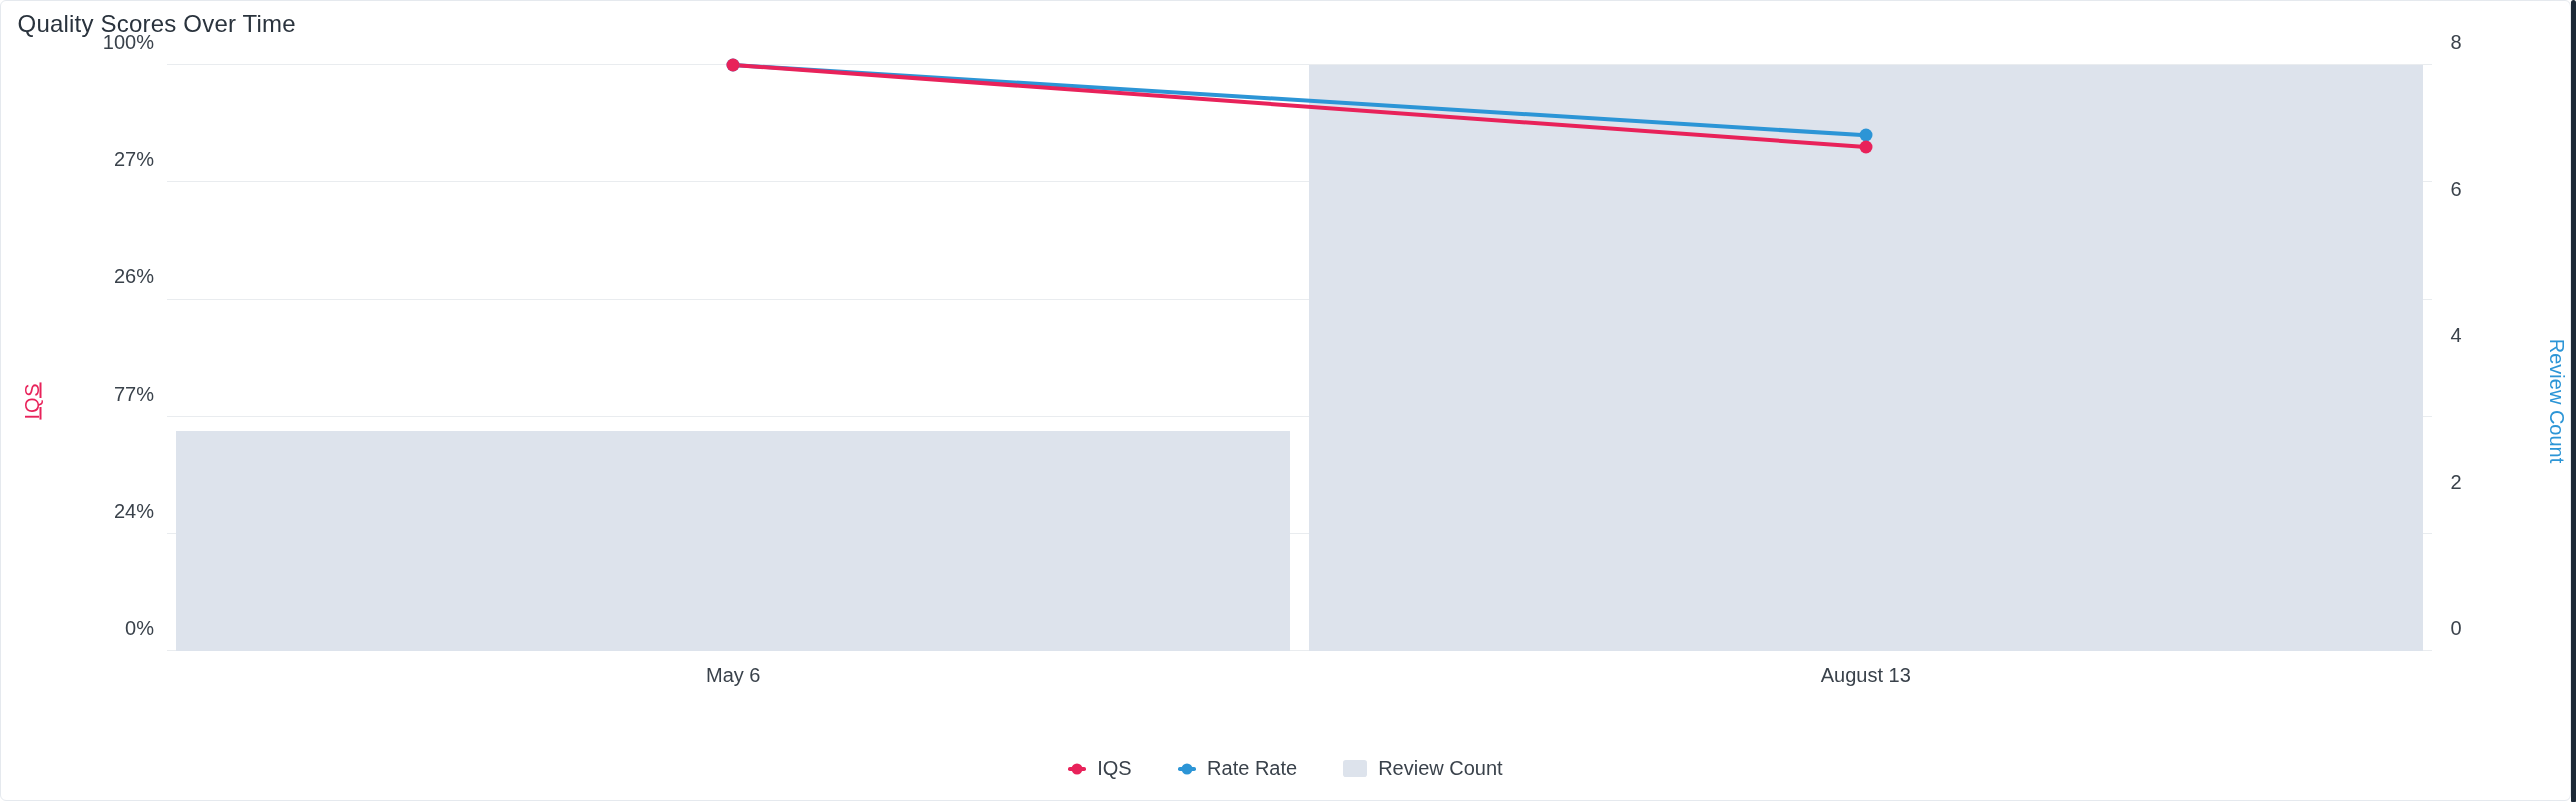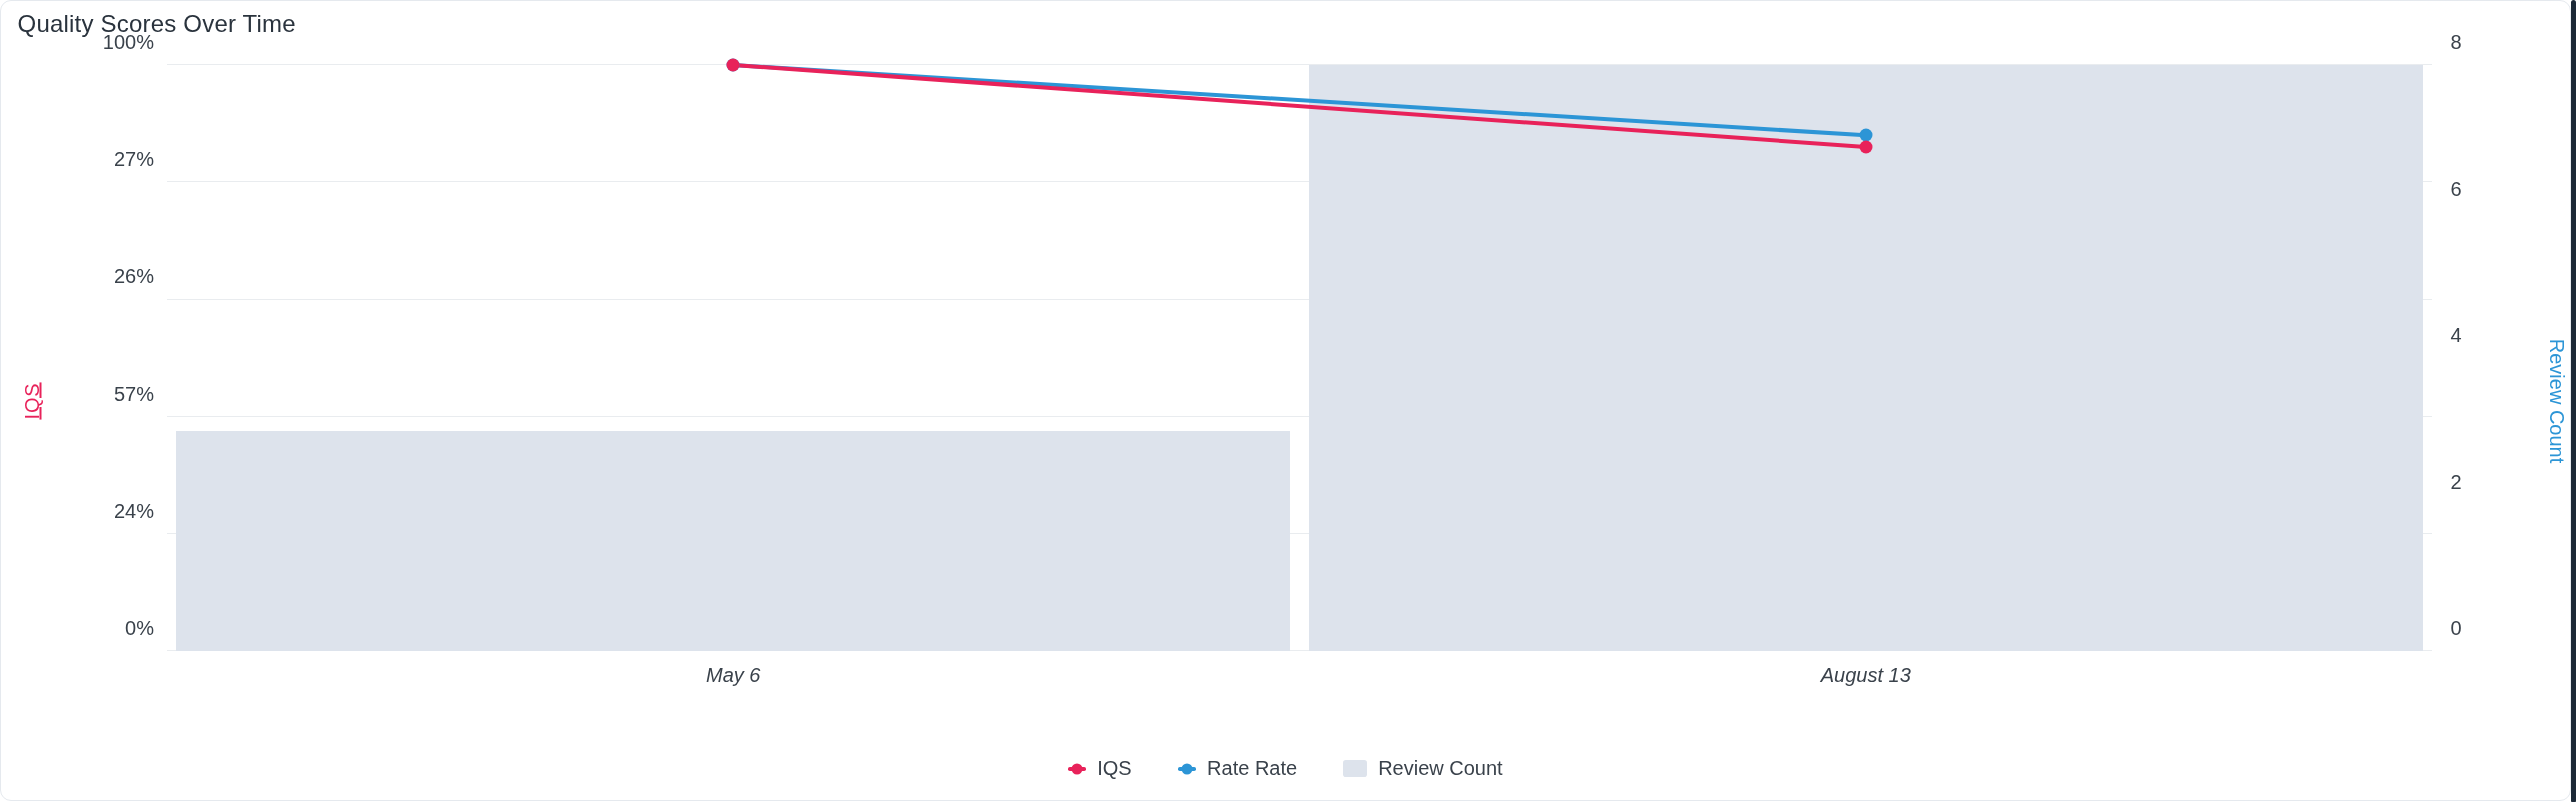--- a/index.html
+++ b/index.html
@@ -6,29 +6,29 @@
     --ink:#1f2730;
     --muted:#6e7a86;
     --grid:#e9ecef;
     --bar:#dde3ec;
     --iqs:#e8225a;
     --pass:#2c95d6;
     --panel-border:#e5e9ee;
   }
   html,body{margin:0;padding:0;background:#fff;font-family:-apple-system,BlinkMacSystemFont,"Segoe UI",Helvetica,Arial,sans-serif;color:var(--ink);}
   .wrap{position:relative;width:2576px;height:803px;box-sizing:border-box;}
-  .card{position:absolute;left:0;top:0;right:5.5px;bottom:1.8px;border:0.9px solid var(--panel-border);border-radius:11px;background:#fff;}
+  .card{position:absolute;left:0;top:0;right:5.5px;bottom:1.8px;border:0.9px solid var(--panel-border);border-radius:6px;background:#fff;}
   .scrollbar{position:absolute;right:0;top:0;width:5.5px;height:100%;background:#1c2937;border-radius:2.8px;}
   .title{position:absolute;left:16.6px;top:9.2px;font-size:24px;font-weight:400;color:#2a333d;letter-spacing:0.2px;}
   
   .plot{position:absolute;left:166px;top:64px;width:2265px;height:586px;}
   .gridline{position:absolute;left:0;width:100%;height:0.9px;background:var(--grid);}
   .ytick-left{position:absolute;right:100%;margin-right:13px;transform:translateY(-50%);font-size:20px;color:#3a424b;white-space:nowrap;}
   .ytick-right{position:absolute;left:100%;margin-left:18.4px;transform:translateY(-50%);font-size:20px;color:#3a424b;white-space:nowrap;}
-  .xcat{position:absolute;top:100%;margin-top:13px;transform:translateX(-50%);font-size:20px;color:#3a424b;white-space:nowrap;font-style:italic;}
+  .xcat{position:absolute;top:100%;margin-top:13px;transform:translateX(-50%);font-size:20px;color:#3a424b;white-space:nowrap;}
   .yaxis-left-title{position:absolute;left:31px;top:50%;transform:translate(-50%,-50%) rotate(-90deg);font-size:20px;color:var(--iqs);text-decoration:underline;letter-spacing:0.9px;}
   .yaxis-right-title{position:absolute;right:13px;top:50%;transform:translate(50%,-50%) rotate(90deg);font-size:20px;color:var(--pass);white-space:nowrap;}
   .bar{position:absolute;bottom:0;background:var(--bar);}
   svg.lines{position:absolute;left:0;top:0;width:100%;height:100%;overflow:visible;}
   .iqs-line{stroke:var(--iqs);stroke-width:4;fill:none;}
   .pass-line{stroke:var(--pass);stroke-width:4;fill:none;}
   
   .legend{position:absolute;left:0;right:0;bottom:20px;display:flex;justify-content:center;gap:46px;font-size:20px;color:#3a424b;}
   .legend .item{display:flex;align-items:center;gap:11px;}
   .legend .sw-line{width:18.4px;height:3.7px;border-radius:1.8px;position:relative;}
@@ -53,21 +53,21 @@
 
       <div class="gridline" style="bottom:0%"></div>
       <div class="gridline" style="bottom:20%"></div>
       <div class="gridline" style="bottom:40%"></div>
       <div class="gridline" style="bottom:60%"></div>
       <div class="gridline" style="bottom:80%"></div>
       <div class="gridline" style="bottom:100%"></div>
 
       <span class="ytick-left" style="bottom:0%">0%</span>
       <span class="ytick-left" style="bottom:20%">24%</span>
-      <span class="ytick-left" style="bottom:40%">57%</span>
+      <span class="ytick-left" style="bottom:40%">77%</span>
       <span class="ytick-left" style="bottom:60%">26%</span>
       <span class="ytick-left" style="bottom:80%">27%</span>
       <span class="ytick-left" style="bottom:100%">100%</span>
 
       <span class="ytick-right" style="bottom:0%">0</span>
       <span class="ytick-right" style="bottom:25%">2</span>
       <span class="ytick-right" style="bottom:50%">4</span>
       <span class="ytick-right" style="bottom:75%">6</span>
       <span class="ytick-right" style="bottom:100%">8</span>
 

